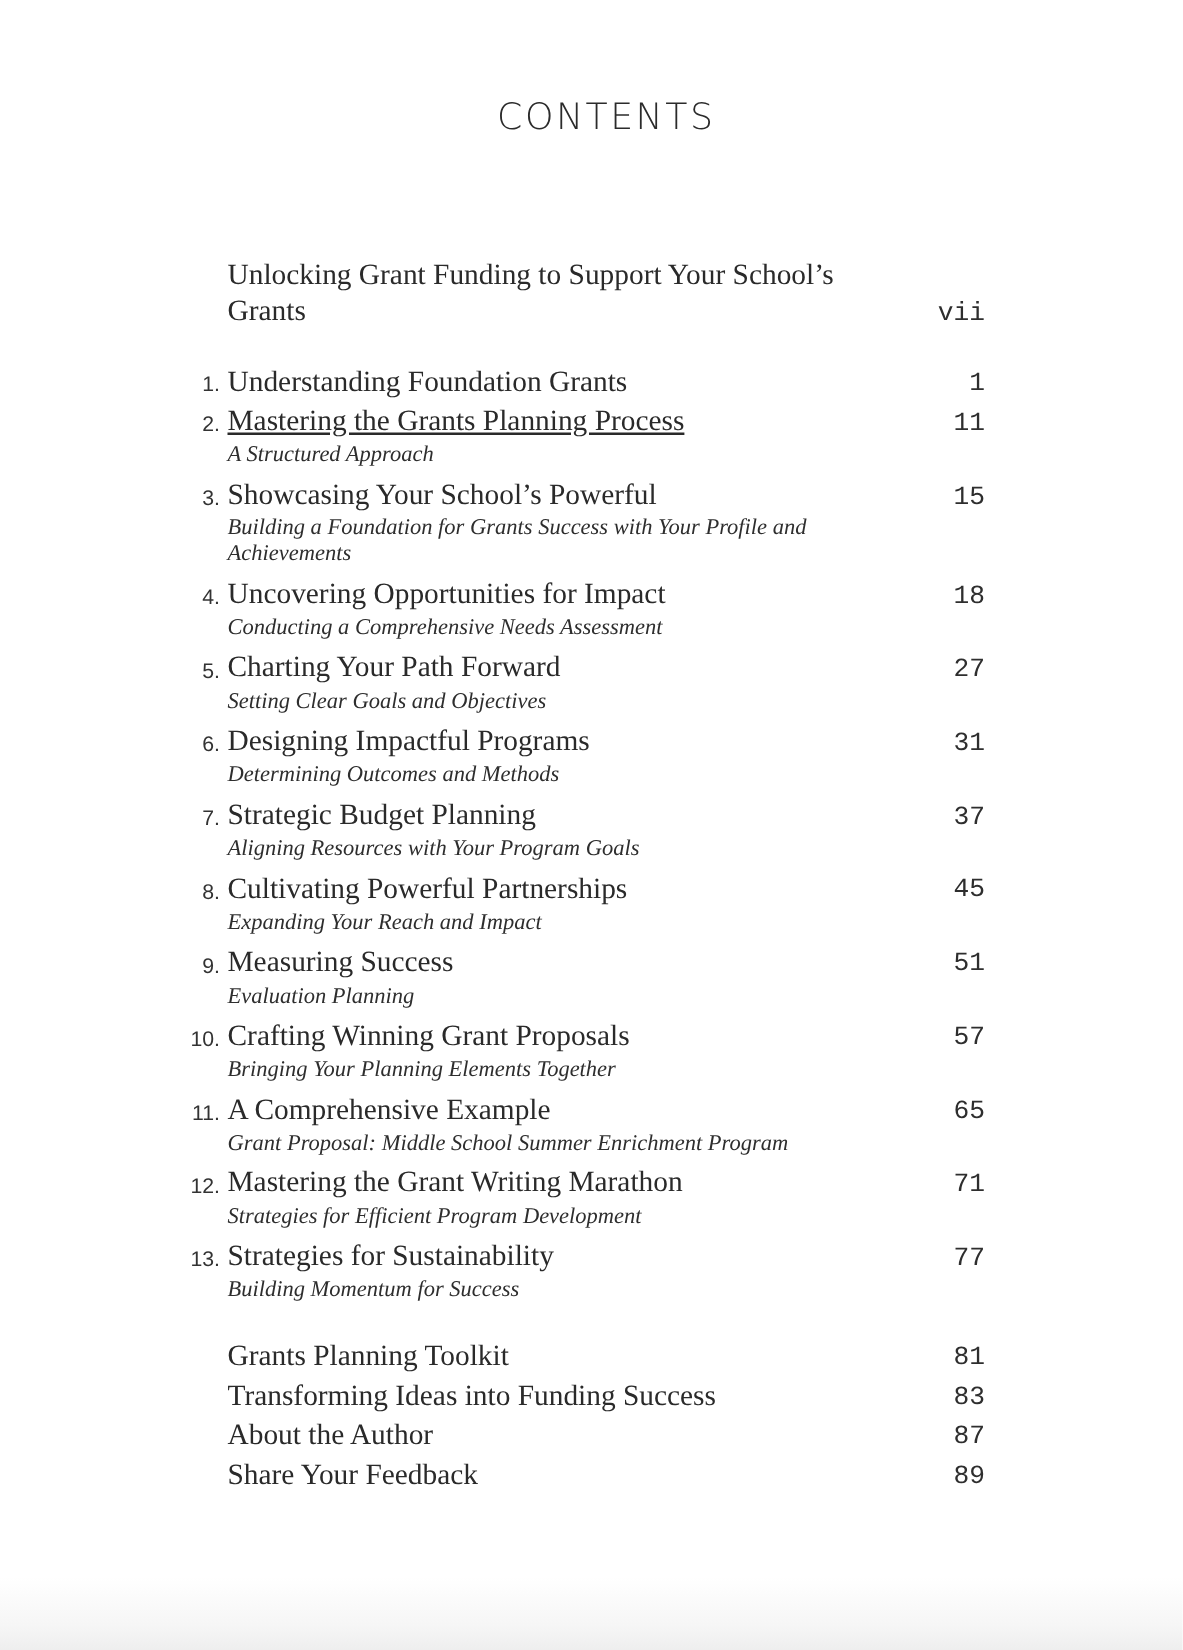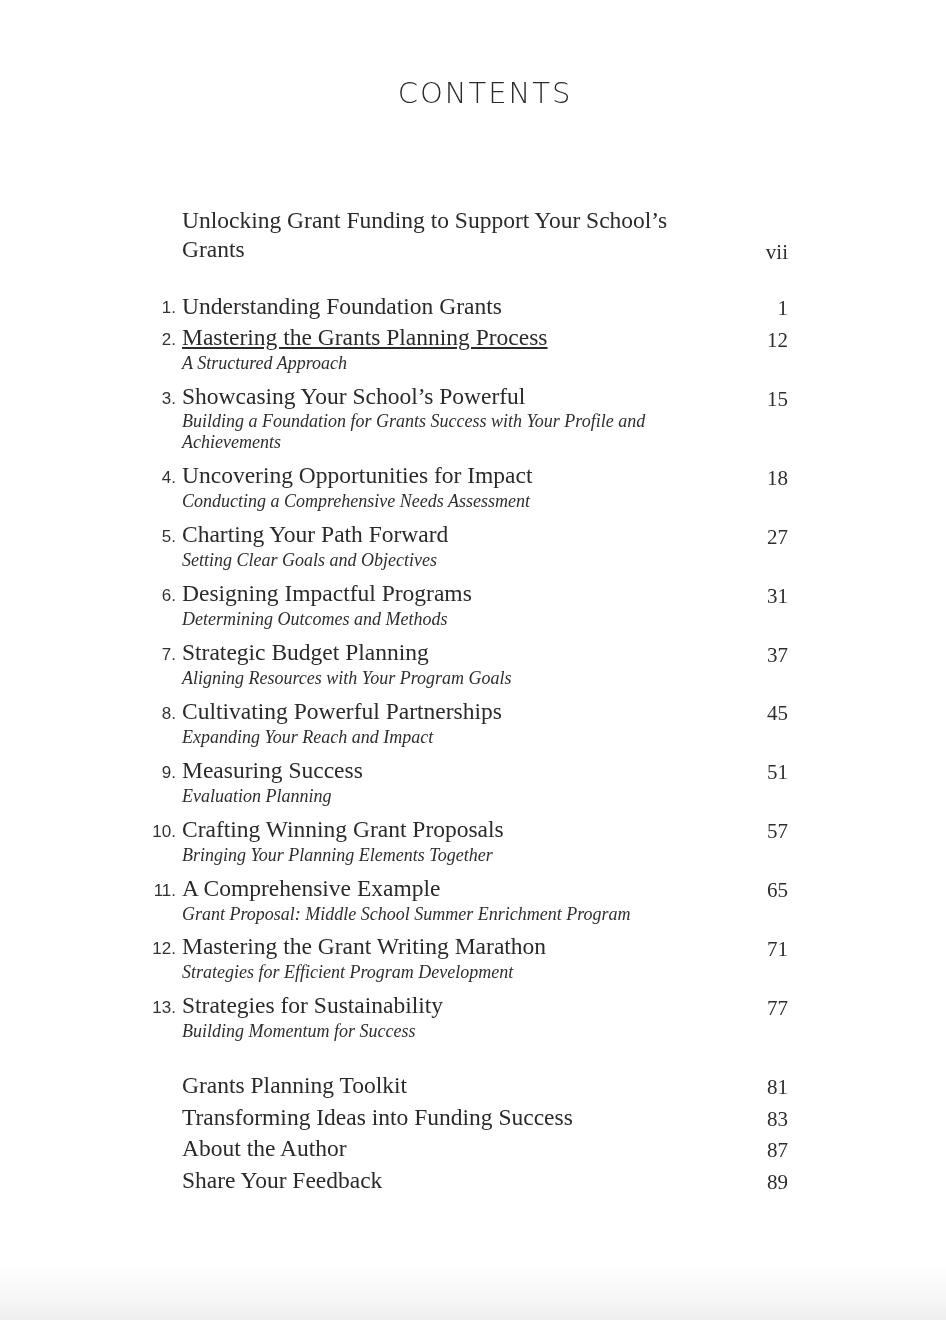--- a/index.html
+++ b/index.html
@@ -20,21 +20,21 @@
     }
     .heading {
       position: absolute; left: 182px; font-family: "Liberation Serif", serif;
       font-size: 23.5px; color: #2a2a2a; white-space: nowrap; line-height: 29px;
     }
     .sub {
       position: absolute; left: 182px; font-family: "Liberation Serif", serif;
       font-style: italic; font-size: 18px; color: #2e2e2e; line-height: 21px; width: 520px;
     }
     .page {
-      position: absolute; right: 158px; font-family: Liberation Serif, serif;
+      position: absolute; right: 158px; font-family: Liberation Mono, monospace;
       font-size: 21px; color: #2e2e2e; text-align: right; white-space: nowrap;
     }
   </style>
 </head>
 <body>
 
 <div class="title">CONTENTS</div>
 
 <div class="entry" style="top:0;">
   <div class="heading" style="top:206px;">Unlocking Grant Funding to Support Your School’s</div>
@@ -45,21 +45,21 @@
 <div class="entry" style="top:0;">
   <div class="num" style="top:298px;">1.</div>
   <div class="heading" style="top:292px;">Understanding Foundation Grants</div>
   <div class="page" style="top:296px;">1</div>
 </div>
 
 <div class="entry" style="top:0;">
   <div class="num" style="top:330px;">2.</div>
   <div class="heading" style="top:323px;text-decoration:underline;">Mastering the Grants Planning Process</div>
   <div class="sub" style="top:353px;">A Structured Approach</div>
-  <div class="page" style="top:328px;">12</div>
+  <div class="page" style="top:328px;">11</div>
 </div>
 
 <div class="entry" style="top:0;">
   <div class="num" style="top:389px;">3.</div>
   <div class="heading" style="top:382px;">Showcasing Your School’s Powerful</div>
   <div class="sub" style="top:411px;">Building a Foundation for Grants Success with Your Profile and</div>
   <div class="sub" style="top:432px;">Achievements</div>
   <div class="page" style="top:387px;">15</div>
 </div>
 

